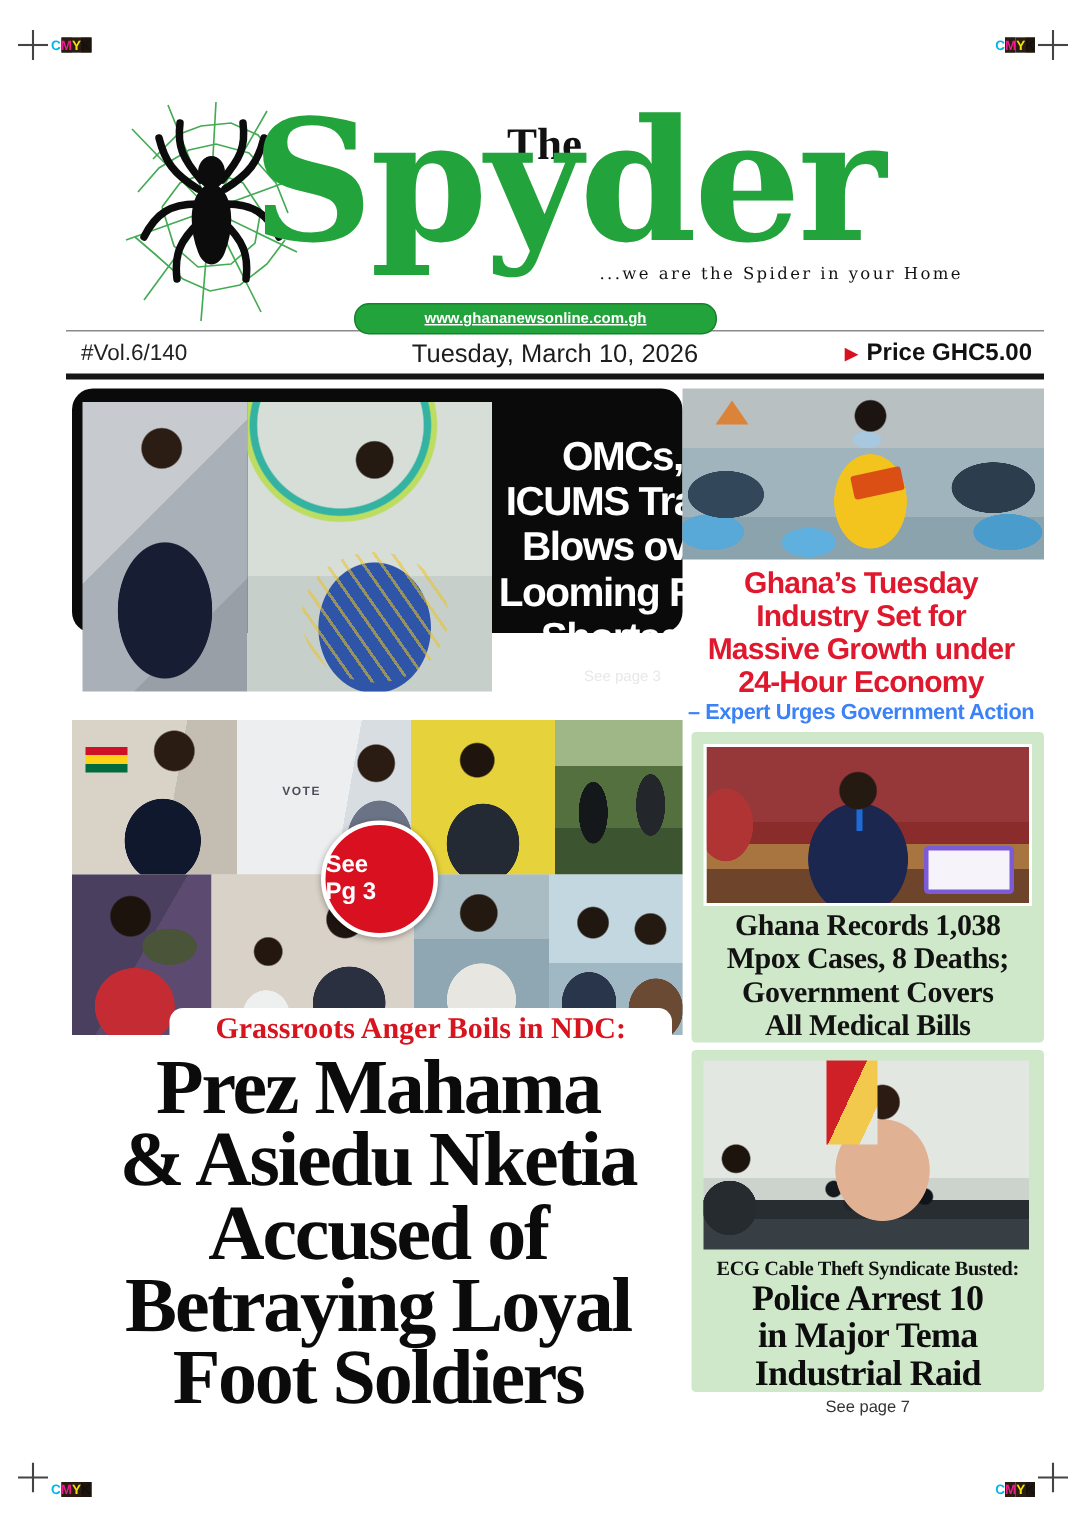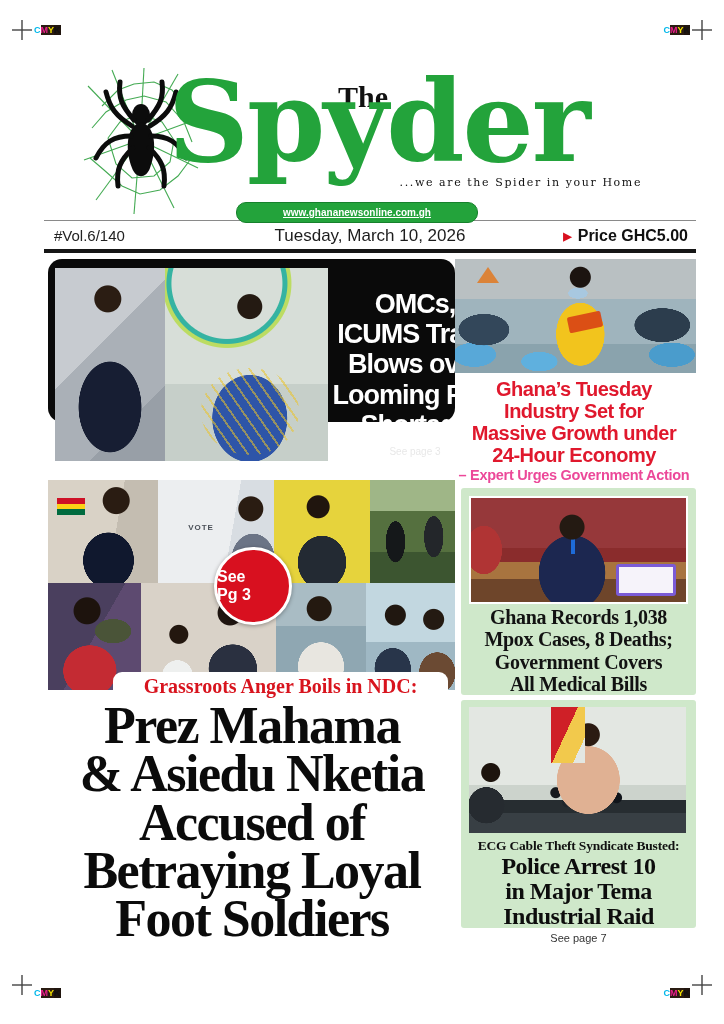--- a/index.html
+++ b/index.html
@@ -61,21 +61,21 @@
       radial-gradient(ellipse 38px 20px at 90% 84%, #4a9ccc 0 60%, transparent 61%),
       radial-gradient(ellipse 30px 16px at 35% 90%, #5fb0de 0 60%, transparent 61%),
       linear-gradient(#b9c0c2 0 35%, #9fb4bd 35% 75%, #8aa3ad 75%);}
   .garment-logo{position:absolute;left:22px;top:8px;width:0;height:0;
     border-left:11px solid transparent;border-right:11px solid transparent;
     border-bottom:16px solid #e07820;opacity:.85;}
   .garment-print{position:absolute;left:47%;top:48%;width:34px;height:16px;background:#d84315;
     transform:rotate(-12deg);border-radius:2px;opacity:.9;}
   .garment-text{position:absolute;left:451px;top:378px;width:246px;text-align:center;}
   .garment-line{font:bold 20px "Liberation Sans",sans-serif;color:#e0182d;line-height:1.1;letter-spacing:-0.5px;}
-  .garment-sub{margin-top:1px;font:bold 14.5px "Liberation Sans",sans-serif;color:#ec4899;letter-spacing:-0.3px;}
+  .garment-sub{margin-top:1px;font:bold 14.5px "Liberation Sans",sans-serif;color:#3b82f6;letter-spacing:-0.3px;}
   .garment-see{margin-top:5px;font:10px "Liberation Sans",sans-serif;color:#222;}
   
   .collage{position:absolute;left:48px;top:480px;width:407px;height:210px;background:#ddd;}
   .crow{display:flex;}
   .cg{position:relative;flex:none;}
   .r1{height:103px;} .r2{height:107px;}
   .c1{width:110px;background:
       radial-gradient(circle 14px at 62% 20%, #2a1c12 0 13px, transparent 14px),
       radial-gradient(ellipse 42px 46px at 55% 78%, #10182e 0 60%, transparent 61%),
       linear-gradient(100deg,#d9d2c6 0 60%, #c4bdb1 60%);}

